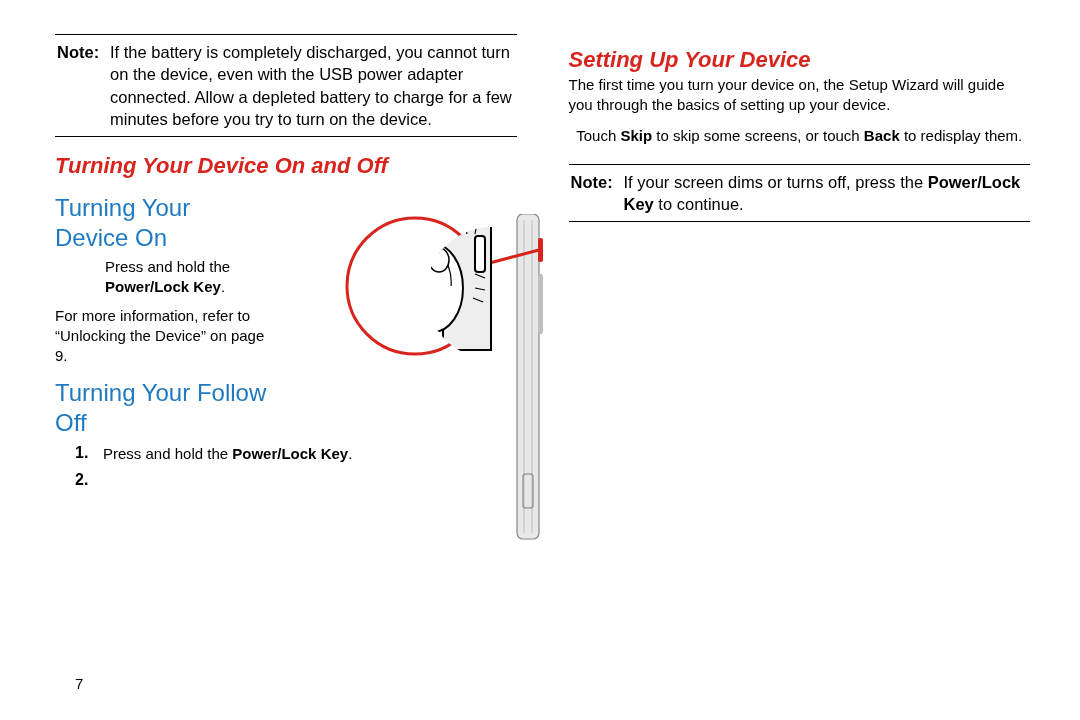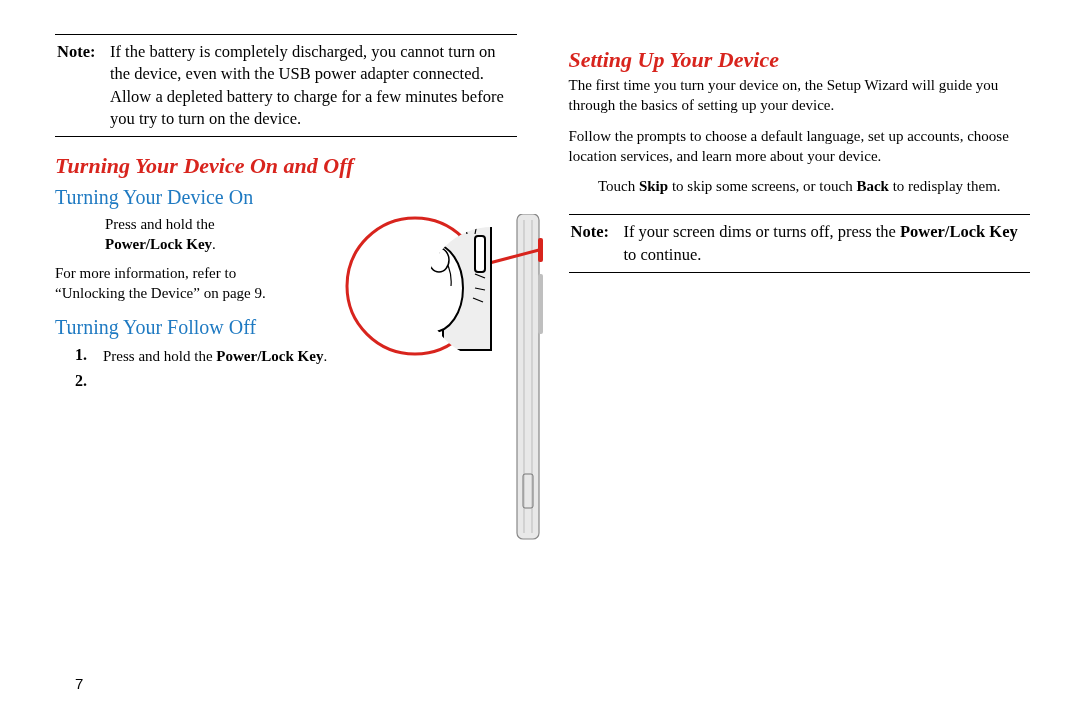--- a/index.html
+++ b/index.html
@@ -9,21 +9,20 @@
     height: 720px;
     background: #fff;
     font-family: Arial, Helvetica, sans-serif;
     color: #000;
     position: relative;
   }
   .page {
     display: flex;
     padding: 30px 50px 30px 55px;
     gap: 52px;
-    font-family: Liberation Serif, serif;
   }
   .col {
     flex: 1;
     position: relative;
   }
   .hr-thin {
     border: none;
     border-top: 1.5px solid #000;
     margin: 4px 0 6px 0;
   }
@@ -44,23 +43,23 @@
     left: 2px;
   }
   .h1 {
     font-size: 22px;
     font-weight: bold;
     font-style: italic;
     color: #d8241d;
     margin: 16px 0 2px 0;
   }
   .h2 {
-    font-size: 20px;
+    font-size: 24px;
     color: #1f7ac2;
-    margin: 6px 0 4px 0;
+    margin: 14px 0 4px 0;
     font-weight: normal;
     line-height: 1.25;
   }
   .body-text {
     font-size: 15px;
     line-height: 1.35;
   }
   .indent2 {
     padding-left: 20px;
   }
@@ -164,21 +163,20 @@
           <line x1="160" y1="76" x2="150" y2="74"></line>
           <line x1="158" y1="88" x2="148" y2="84"></line>
         </g>
       </g>
     </svg>
   </div>
 
   <div class="col">
     <div class="h1" style="margin-top:17px;">Setting Up Your Device</div>
     <div class="body-text">The first time you turn your device on, the Setup Wizard will guide you through the basics of setting up your device.</div>
-    <div class="body-text" style="margin-top:10px;">Follow the prompts to choose a default language, set up accounts, choose location services, and learn more about your device.</div>
     <div class="body-text" style="margin-top:10px;text-align:center;">
       <span>Touch </span><span class="bold">Skip</span><span> to skip some screens, or touch </span><span class="bold">Back</span><span> to redisplay them.</span>
     </div>
 
     <hr class="hr-thin" style="margin-top:18px;">
     <div class="note">
       <span class="note-label">Note:</span>
       <span>If your screen dims or turns off, press the </span><span class="bold">Power/Lock Key</span><span> to continue.</span>
     </div>
     <hr class="hr-thin2">

